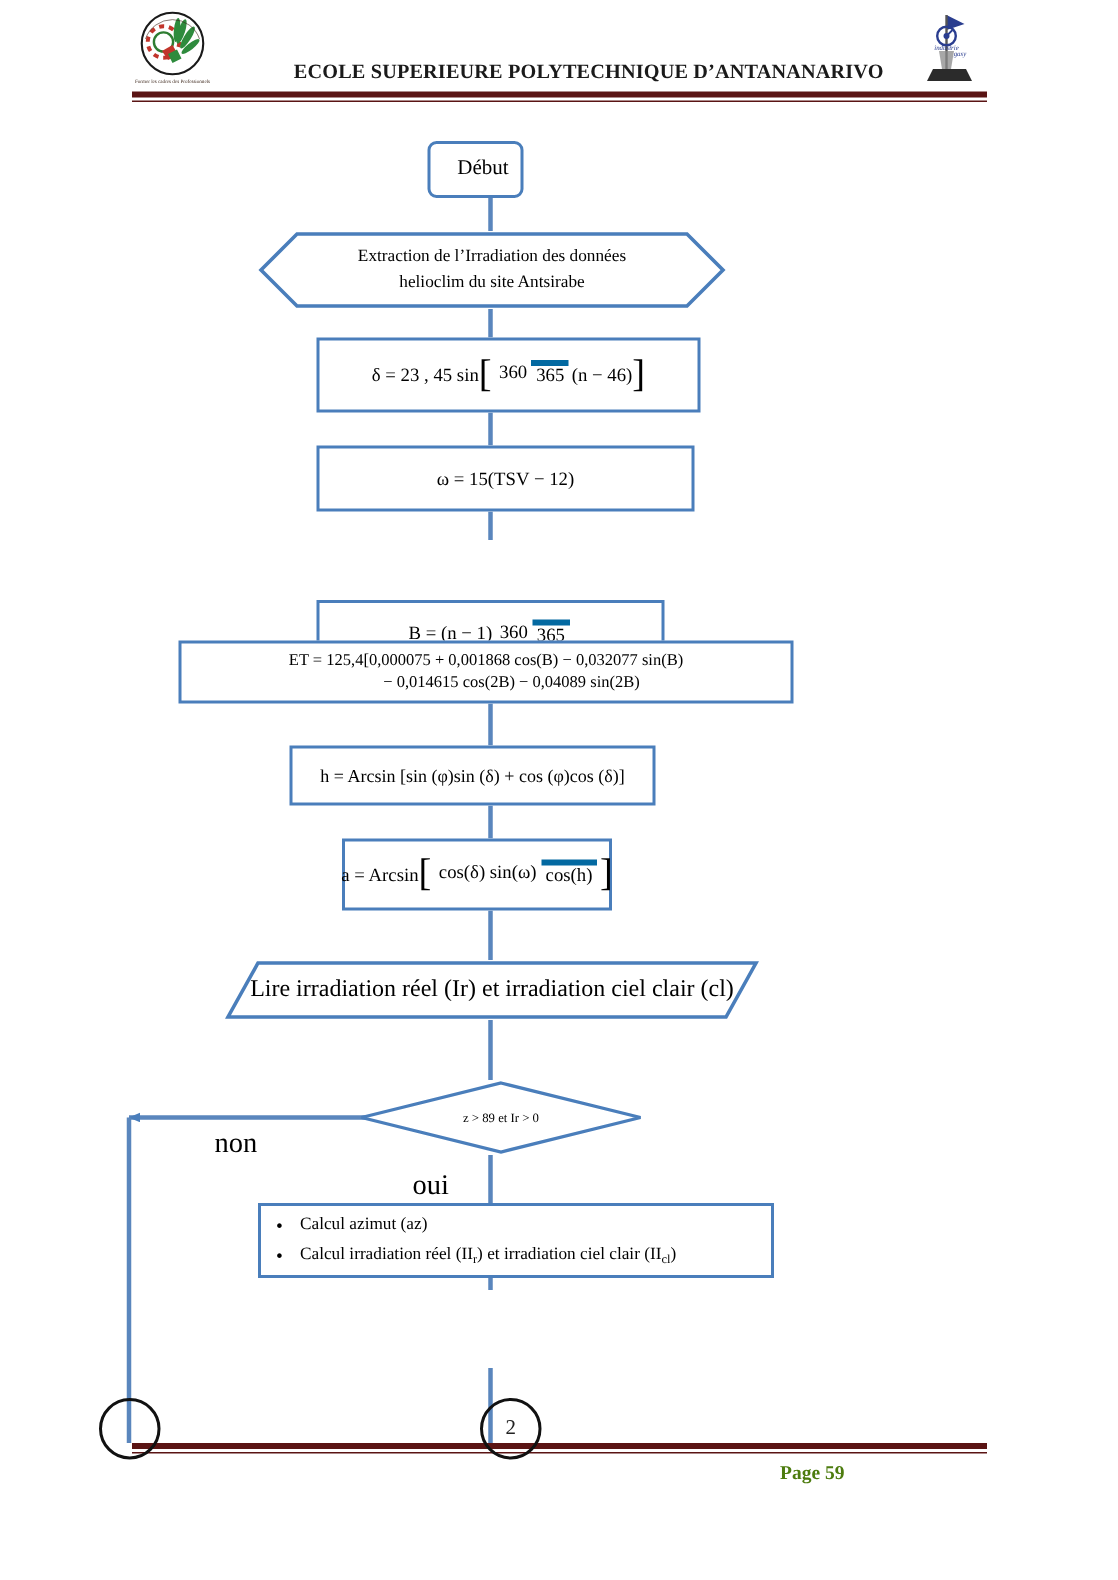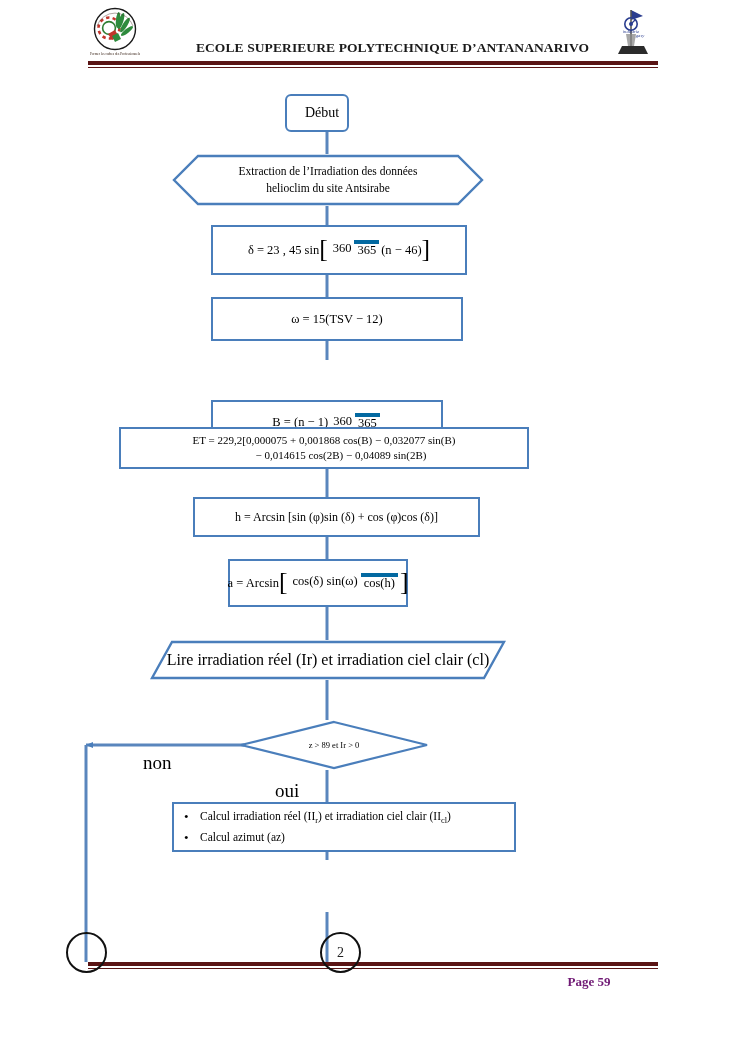--- a/index.html
+++ b/index.html
@@ -66,25 +66,25 @@
   #footer-rule-thin {
     position: absolute;
     left: 88px; top: 968px;
     width: 570px; height: 1px;
     background: #5a1414;
   }
   #page-number {
     position: absolute;
     left: 520px; top: 974px;
     width: 138px;
-    text-align: center;
+    text-align: left;
     font-family: "Liberation Serif", serif;
     font-weight: bold;
     font-size: 13px;
-    color: #701a75;
+    color: #4d7c0f;
   }
 
   
   #flow {
     position: absolute;
     left: 0; top: 72px;
     width: 745px; height: 890px;
   }
   #connectors {
     position: absolute;
@@ -339,26 +339,26 @@
       <span>B = (n − 1)</span>
       <span class="mfrac">
         <span class="num">360</span>
         <span class="den">365</span>
       </span>
     </span>
   </div>
 
   <div class="node" style="left:119px; top:355px; width:410px; height:42px; font-size:11px;">
     <div class="eqwrap">
-      <div class="eqrow">ET  =  229,2[0,000075 +  0,001868  cos(B)  −  0,032077  sin(B)</div>
+      <div class="eqrow">ET  =  125,4[0,000075 +  0,001868  cos(B)  −  0,032077  sin(B)</div>
       <div class="eqrow2">− 0,014615  cos(2B)  −  0,04089 sin(2B)</div>
     </div>
   </div>
 
-  <div class="node" style="left:193px; top:425px; width:287px; height:40px; font-size:12px;">
+  <div class="node" style="left:193px; top:425px; width:244px; height:40px; font-size:12px;">
     <span>h  =  Arcsin [sin (φ)sin (δ) +  cos (φ)cos (δ)]</span>
   </div>
 
   <div class="node" style="left:228px; top:487px; width:180px; height:48px;">
     <span class="eqline">
       <span>a  =  Arcsin</span>
       <span class="brk">[</span>
       <span class="mfrac">
         <span class="num">cos(δ) sin(ω)</span>
         <span class="den">cos(h)</span>
@@ -379,24 +379,24 @@
       <polygon points="95,2 188,25 95,48 2,25" fill="#ffffff" stroke="#4a7ebb" stroke-width="2.2"></polygon>
     </svg>
     <span class="dlabel">z &gt; 89 et Ir &gt; 0</span>
   </div>
 
   <div class="branch-label" style="left:143px; top:680px;">non</div>
   <div class="branch-label" style="left:275px; top:708px;">oui</div>
 
   <div class="node" style="left:172px; top:730px; width:344px; height:50px;">
     <div class="bullets">
+      <div class="bi">Calcul azimut (az)</div>
       <div class="bi">
         <span>Calcul irradiation réel (I</span><span>I<sub>r</sub></span><span>) et irradiation ciel clair (I</span><span>I<sub>cl</sub></span><span>)</span>
       </div>
-      <div class="bi">Calcul azimut (az)</div>
     </div>
   </div>
 
 
   <div class="circnode" style="left:66px; top:860px; width:41px; height:41px;">
     <span></span>
   </div>
   <div class="circnode" style="left:320px; top:860px; width:41px; height:41px;">
     <span>2</span>
   </div>

